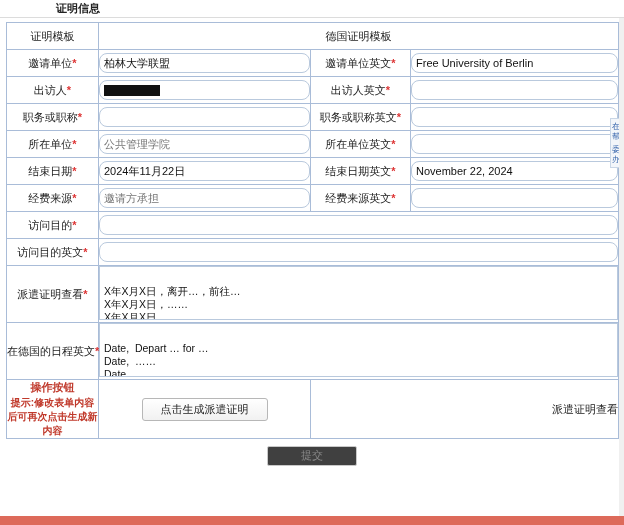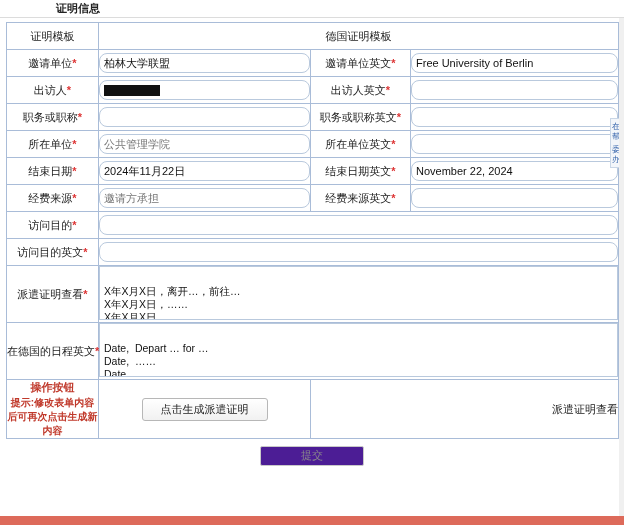--- a/index.html
+++ b/index.html
@@ -139,24 +139,24 @@
     text-align: right;
     font-size: 11px;
     color: #111;
   }
   .submitrow {
     width: 612px;
     margin: 6px auto 0 auto;
     text-align: center;
   }
   .submitbtn {
-    width: 104px;
+    width: 90px;
     height: 20px;
     border: 1px solid #c9c9c9;
-    background: #4c1d95;
+    background: #404040;
     color: #8a8a8a;
     font-size: 11px;
     border-radius: 2px;
     cursor: default;
     font-family: "Liberation Sans", sans-serif;
   }
   .sidetab {
     position: absolute;
     right: 0;
     top: 118px;

